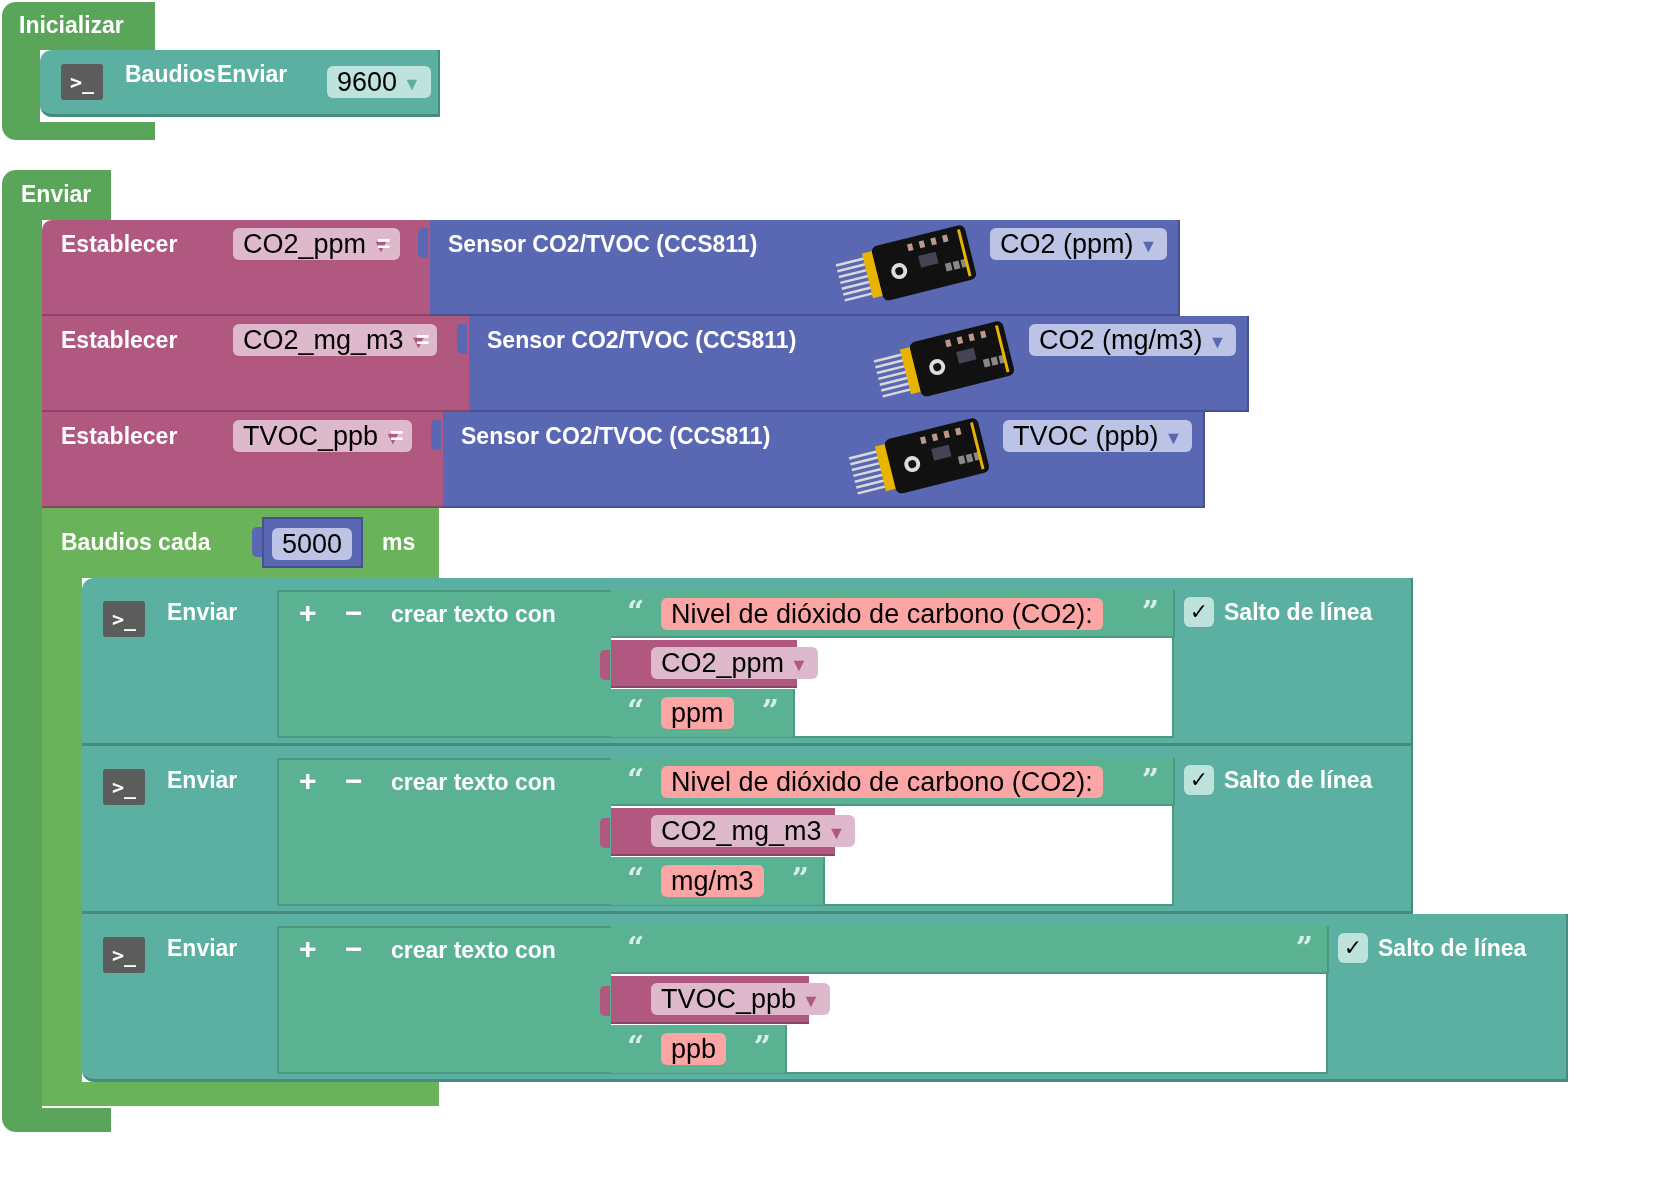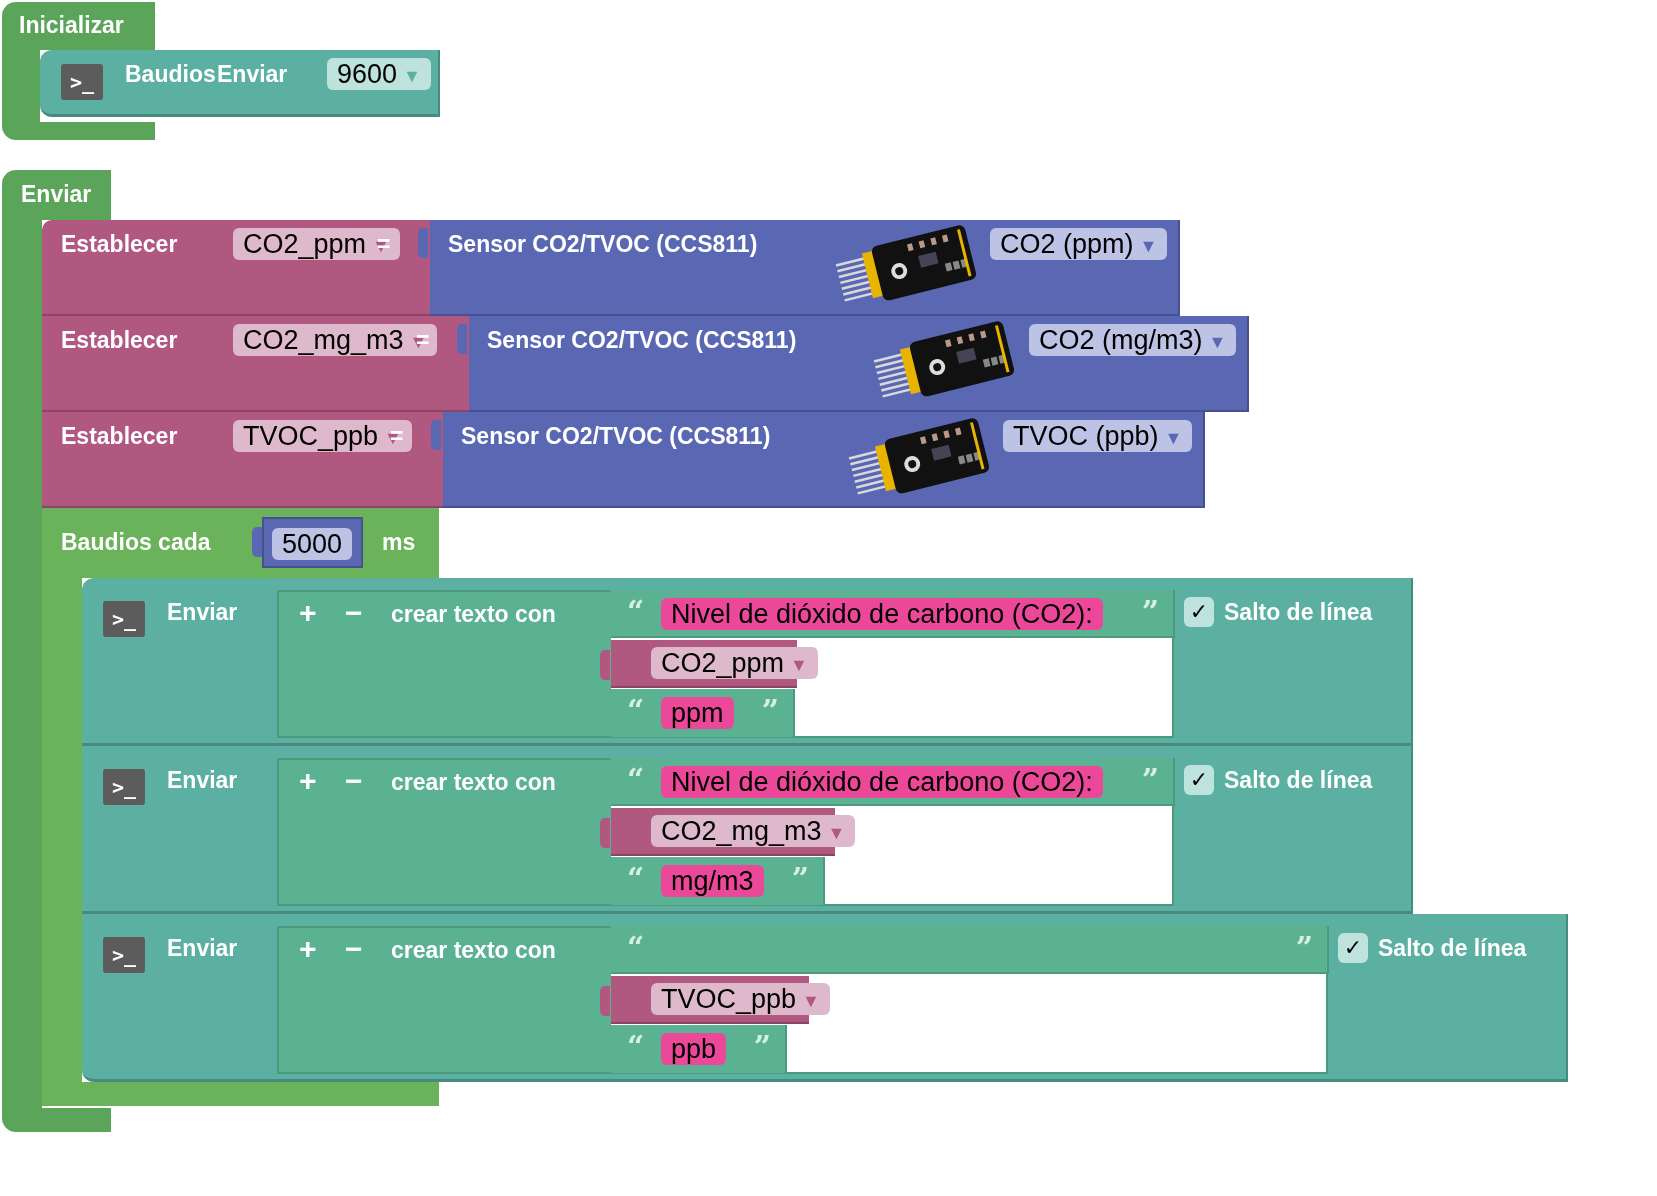--- a/index.html
+++ b/index.html
@@ -14,21 +14,21 @@
   .pink { background:#b05880; }
   .blue { background:#5a68b4; }
   .edge-teal { border-bottom:3px solid #478a80; border-right:2px solid #478a80; }
   .edge-pink { border-bottom:2px solid #8a4566; }
   .edge-blue { border-bottom:2px solid #46518d; border-right:2px solid #46518d; }
   .field { position:absolute; height:32px; border-radius:6px; font-size:27px; line-height:32px;
            color:#000; padding:0 10px; white-space:nowrap; box-sizing:border-box; }
   .f-teal { background:#bde3dc; }
   .f-pink { background:#deb9cb;margin-left:32px; }
   .f-blue { background:#bdc3e4; }
-  .f-tealtxt { background:#ec4899; }
+  .f-tealtxt { background:#fca5a5; }
   .arrow { font-size:18px; margin-left:6px; vertical-align:middle; }
   .a-teal { color:#5bb0a2; }
   .a-pink { color:#b05880; }
   .a-blue { color:#5a68b4; }
   .term { position:absolute; width:42px; height:36px; background:#5c5c5c; border-radius:3px;
           color:#fff; font-family:"DejaVu Sans Mono", monospace; font-weight:bold; font-size:20px;
           line-height:36px; text-align:center; }
   .quote { position:absolute; color:#d8efe6; font-size:30px; font-weight:bold; font-family:"DejaVu Serif", serif; line-height:32px; }
   .check { position:absolute; width:30px; height:30px; border-radius:6px; background:#bde3dc;
            color:#000; font-size:22px; text-align:center; line-height:30px; }
@@ -39,21 +39,21 @@
 <body>
 
 <div class="abs green" style="left:2px;top:2px;width:153px;height:138px;border-radius:14px 0 0 14px;"></div>
 <div class="abs" style="left:40px;top:50px;width:115px;height:72px;background:#fff;"></div>
 <span class="lbl" style="left:19px;top:9px;">Inicializar</span>
 
 <div class="abs teal edge-teal" style="left:40px;top:50px;width:400px;height:67px;border-radius:12px 0 0 12px;">
   <div class="term" style="left:21px;top:14px;">&gt;_</div>
   <span class="lbl" style="left:85px;top:8px;">Baudios</span>
   <span class="lbl" style="left:177px;top:8px;">Enviar</span>
-  <div class="field f-teal" style="left:287px;top:8px;">
+  <div class="field f-teal" style="left:287px;top:16px;">
     <span>9600</span><span class="arrow a-teal">▼</span>
   </div>
 </div>
 
 <div class="abs green" style="left:2px;top:170px;width:109px;height:962px;border-radius:14px 0 0 14px;"></div>
 <div class="abs" style="left:42px;top:220px;width:69px;height:888px;background:#fff;"></div>
 <span class="lbl" style="left:21px;top:178px;">Enviar</span>
 
 <div id="set-0" class="abs pink edge-pink" style="left:42px;top:220px;width:388px;height:96px;border-radius:10px 0 0 0;"></div>
 <div id="set-1" class="abs pink edge-pink" style="left:42px;top:316px;width:427px;height:96px;"></div>

